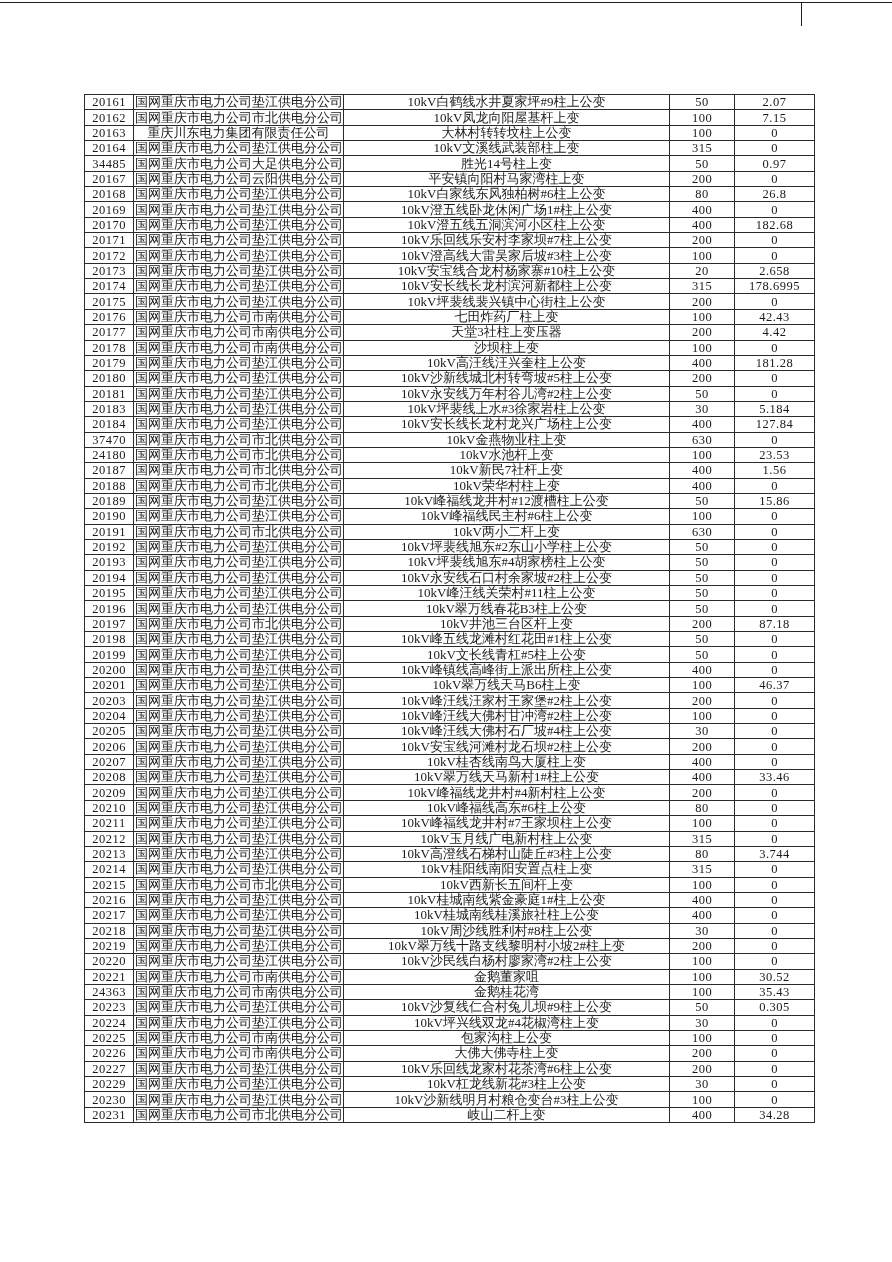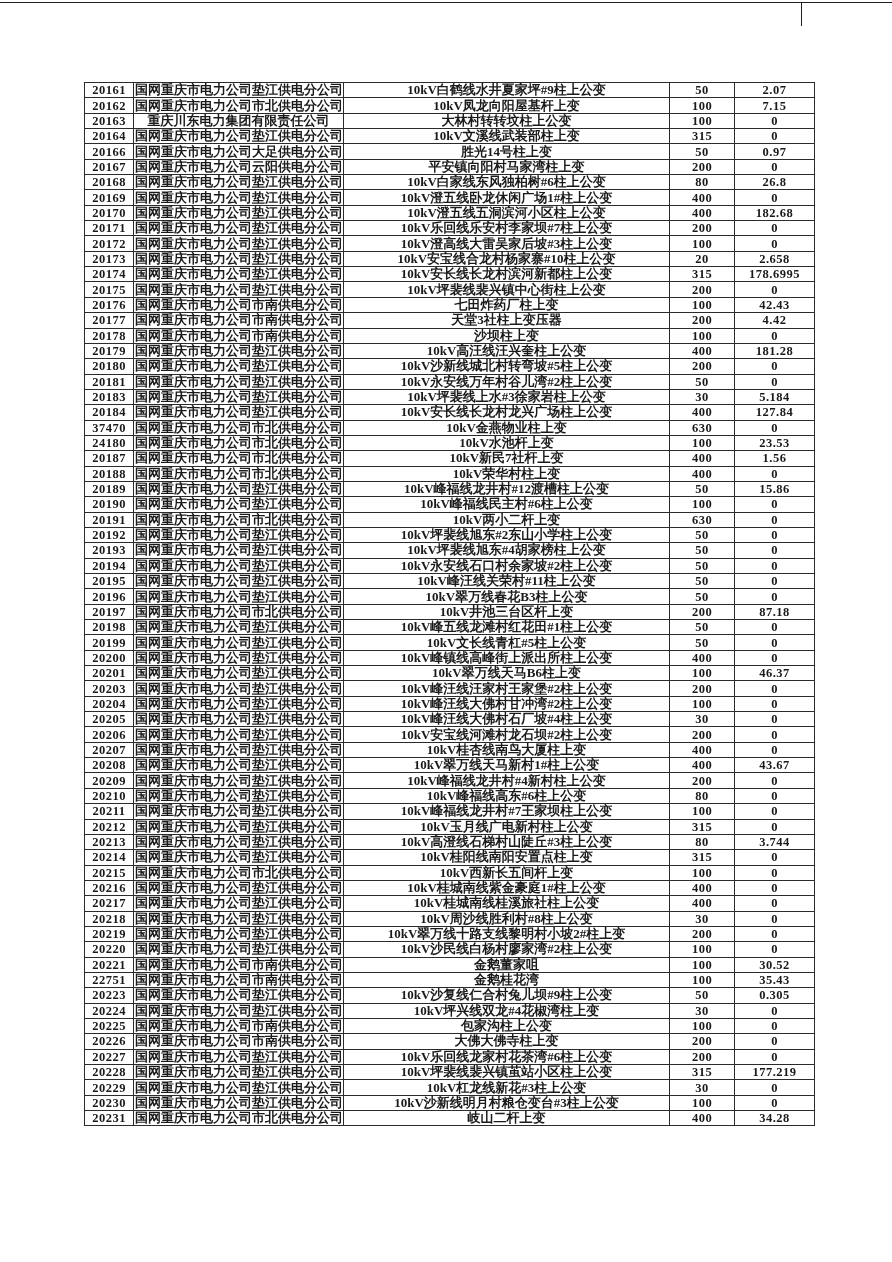--- a/index.html
+++ b/index.html
@@ -26,25 +26,24 @@
     position: absolute;
     top: 2px;
     left: 801px;
     width: 1px;
     height: 24px;
     background: #1f1f1f;
   }
   table.power-table {
     position: absolute;
     left: 84px;
-    top: 82px;
+    top: 94px;
     width: 730px;
     border-collapse: collapse;
     table-layout: fixed;
-    font-weight: bold;
   }
   table.power-table td {
     border: 1px solid #2b2b2b;
     height: 14.35px;
     line-height: 14px;
     padding: 0 1px;
     font-size: 13px;
     text-align: center;
     white-space: nowrap;
     overflow: hidden;
@@ -92,21 +91,21 @@
         <td class="num">0</td>
       </tr>
       <tr>
         <td class="num">20164</td>
         <td>国网重庆市电力公司垫江供电分公司</td>
         <td>10kV文溪线武装部柱上变</td>
         <td class="num">315</td>
         <td class="num">0</td>
       </tr>
       <tr>
-        <td class="num">20166</td>
+        <td class="num">34485</td>
         <td>国网重庆市电力公司大足供电分公司</td>
         <td>胜光14号柱上变</td>
         <td class="num">50</td>
         <td class="num">0.97</td>
       </tr>
       <tr>
         <td class="num">20167</td>
         <td>国网重庆市电力公司云阳供电分公司</td>
         <td>平安镇向阳村马家湾柱上变</td>
         <td class="num">200</td>
@@ -376,21 +375,21 @@
         <td>国网重庆市电力公司垫江供电分公司</td>
         <td>10kV桂杏线南鸟大厦柱上变</td>
         <td class="num">400</td>
         <td class="num">0</td>
       </tr>
       <tr>
         <td class="num">20208</td>
         <td>国网重庆市电力公司垫江供电分公司</td>
         <td>10kV翠万线天马新村1#柱上公变</td>
         <td class="num">400</td>
-        <td class="num">43.67</td>
+        <td class="num">33.46</td>
       </tr>
       <tr>
         <td class="num">20209</td>
         <td>国网重庆市电力公司垫江供电分公司</td>
         <td>10kV峰福线龙井村#4新村柱上公变</td>
         <td class="num">200</td>
         <td class="num">0</td>
       </tr>
       <tr>
         <td class="num">20210</td>
@@ -470,21 +469,21 @@
         <td class="num">0</td>
       </tr>
       <tr>
         <td class="num">20221</td>
         <td>国网重庆市电力公司市南供电分公司</td>
         <td>金鹅董家咀</td>
         <td class="num">100</td>
         <td class="num">30.52</td>
       </tr>
       <tr>
-        <td class="num">22751</td>
+        <td class="num">24363</td>
         <td>国网重庆市电力公司市南供电分公司</td>
         <td>金鹅桂花湾</td>
         <td class="num">100</td>
         <td class="num">35.43</td>
       </tr>
       <tr>
         <td class="num">20223</td>
         <td>国网重庆市电力公司垫江供电分公司</td>
         <td>10kV沙复线仁合村兔儿坝#9柱上公变</td>
         <td class="num">50</td>
@@ -510,27 +509,20 @@
         <td>大佛大佛寺柱上变</td>
         <td class="num">200</td>
         <td class="num">0</td>
       </tr>
       <tr>
         <td class="num">20227</td>
         <td>国网重庆市电力公司垫江供电分公司</td>
         <td>10kV乐回线龙家村花茶湾#6柱上公变</td>
         <td class="num">200</td>
         <td class="num">0</td>
-      </tr>
-      <tr>
-        <td class="num">20228</td>
-        <td>国网重庆市电力公司垫江供电分公司</td>
-        <td>10kV坪裴线裴兴镇茧站小区柱上公变</td>
-        <td class="num">315</td>
-        <td class="num">177.219</td>
       </tr>
       <tr>
         <td class="num">20229</td>
         <td>国网重庆市电力公司垫江供电分公司</td>
         <td>10kV杠龙线新花#3柱上公变</td>
         <td class="num">30</td>
         <td class="num">0</td>
       </tr>
       <tr>
         <td class="num">20230</td>

